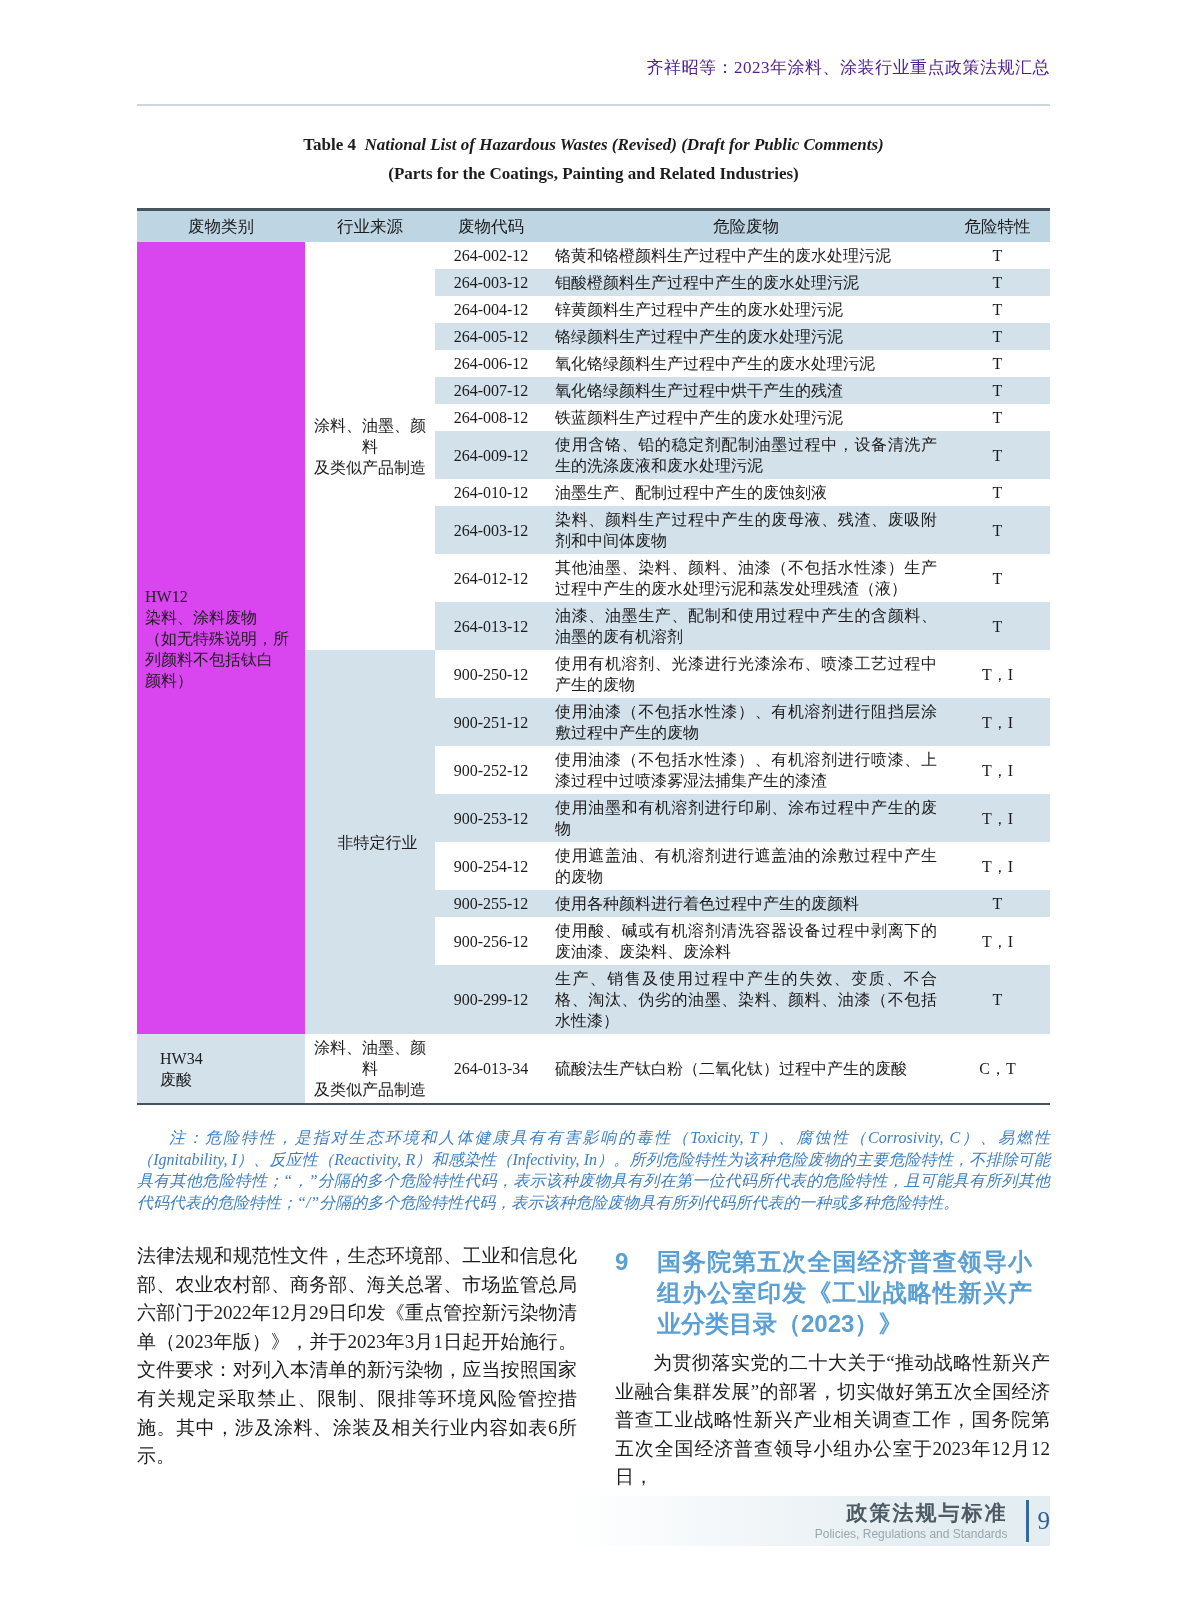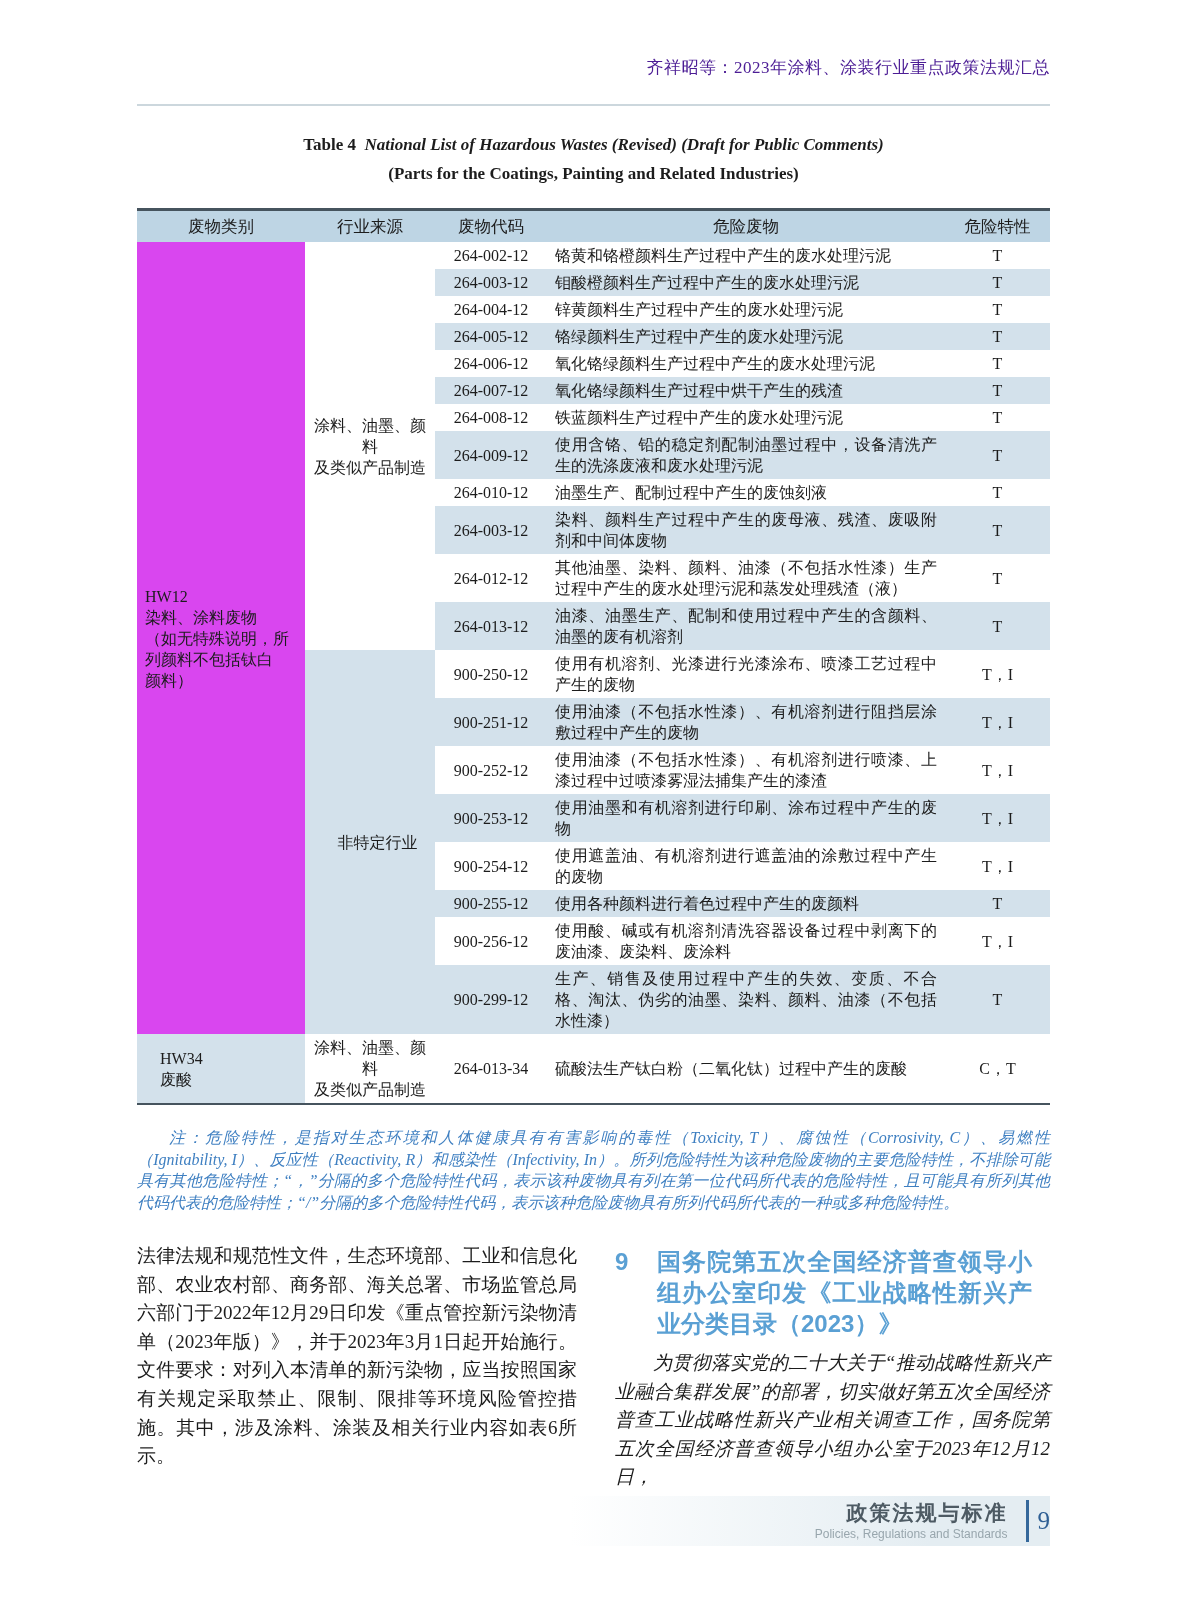--- a/index.html
+++ b/index.html
@@ -43,21 +43,21 @@
   
   .note {
     margin-top:22px; color:#3e7fc1; font-style:italic; font-size:16px;
     line-height:21.5px; text-align:justify; text-indent:2em;
   }
   
   .cols { position:absolute; top:1242px; left:137px; width:913px; display:flex; }
   .col-left  { width:440px; }
   .col-right { width:435px; margin-left:38px; }
   .body-p { font-size:19px; line-height:28.6px; text-align:justify; margin:0; }
-  .indent { text-indent:2em;font-style:italic; }
+  .indent { text-indent:2em; }
   .sec-head { display:flex; margin:4px 0 10px 0; color:#5aa0d4; }
   .sec-num {
     width:42px; flex:none; font-family:"Liberation Sans", sans-serif;
     font-weight:bold; font-size:24px; line-height:31px;
   }
   .sec-title {
     width:375px; font-family:"Liberation Sans", sans-serif;
     font-weight:bold; font-size:24px; line-height:31px; text-align:justify;
   }
   

